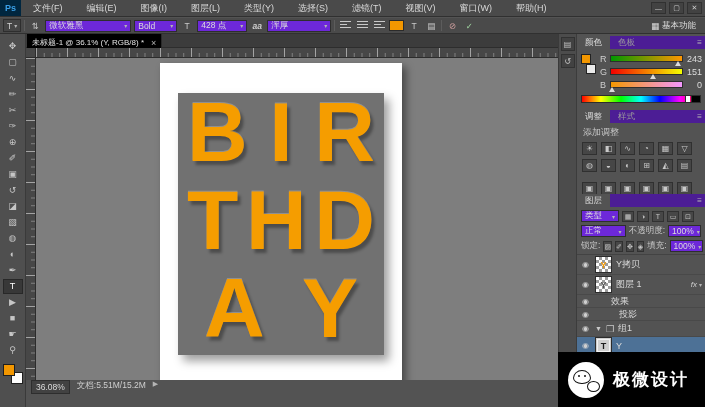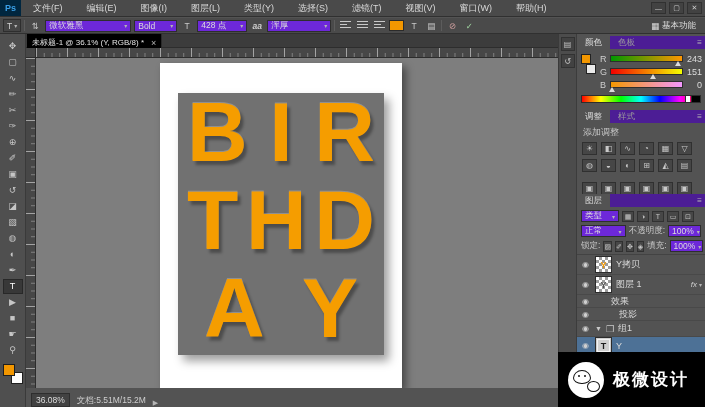--- a/index.html
+++ b/index.html
@@ -54,21 +54,21 @@
      background-size:9px 31px,4px 7.75px;background-position:right top,right top;background-repeat:repeat-y}
   .pasteboard{position:absolute;left:10px;top:24px;right:0;bottom:0;background:#7e7e7e;overflow:hidden}
   .page{position:absolute;left:124px;top:5px;width:242px;height:325px;background:#fff;box-shadow:4px 4px 8px rgba(0,0,0,.45)}
   .board{position:absolute;left:18px;top:30px;width:206px;height:262px;background:#717171;box-shadow:5px 6px 9px rgba(0,0,0,.38);
          display:flex;flex-direction:column;justify-content:space-between;padding:8px 0 16px}
   .cl{display:flex;justify-content:space-between;padding:0 9px;font-weight:bold;font-size:84px;line-height:62px;color:#f59d00;
       text-shadow:0 -1px 0 rgba(255,255,255,.22), 3px 4px 3px rgba(0,0,0,.33)}
   .cl:last-child{padding:0 26px}
 
   
-  .statusbar{position:absolute;left:26px;bottom:0;width:532px;height:19px;background:#535353;display:flex;align-items:flex-end;gap:7px;padding:0 5px;font-size:8.5px;color:#cfcfcf}
+  .statusbar{position:absolute;left:26px;bottom:0;width:532px;height:27px;background:#535353;display:flex;align-items:flex-start;gap:7px;padding:0 5px;font-size:8.5px;color:#cfcfcf}
   .zoom-field{background:#424242;border:1px solid #2e2e2e;padding:1px 4px;color:#ddd}
   .status-arrow{color:#b5b5b5;font-size:7px}
 
   
   .dock{position:absolute;left:558px;top:34px;width:147px;bottom:0;background:#535353;border-left:1px solid #3a3a3a}
   .dock-strip{position:absolute;left:0;top:0;width:18px;bottom:0;background:#4c4c4c;border-right:1px solid #3c3c3c;display:flex;flex-direction:column;align-items:center;padding-top:3px;gap:3px}
   .dock-ic{width:14px;height:14px;background:#424242;border:1px solid #323232;display:flex;align-items:center;justify-content:center;color:#c9c9c9;font-size:8px}
   .panels{position:absolute;left:18px;right:0;top:0;bottom:0}
   .panel{position:absolute;left:0;right:0}
   .phead{height:13px;background:#4c1d95;display:flex;align-items:stretch}

